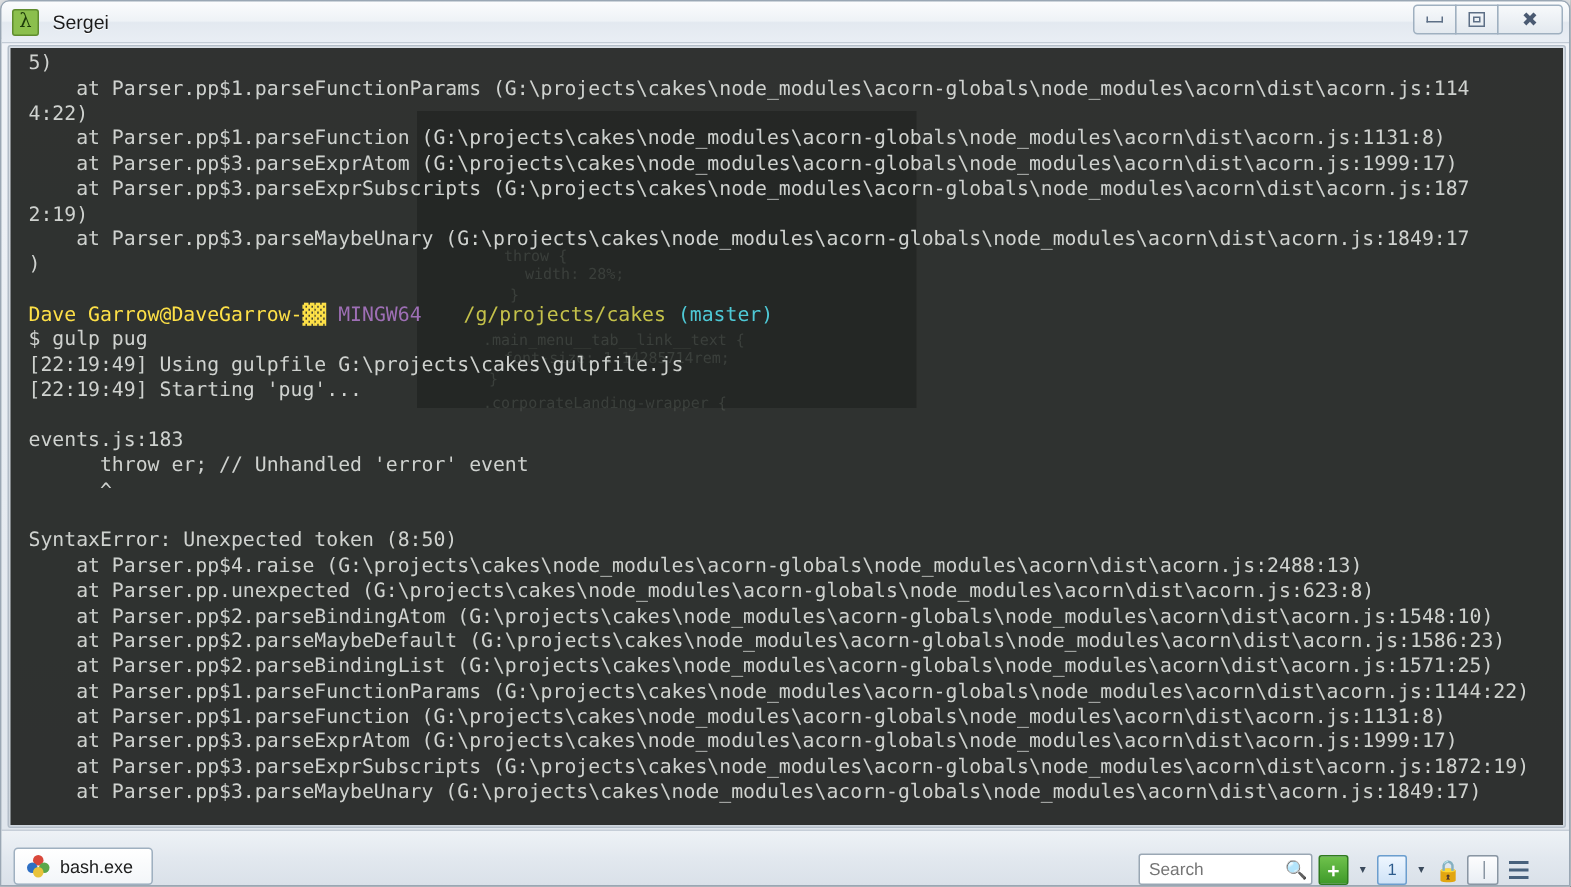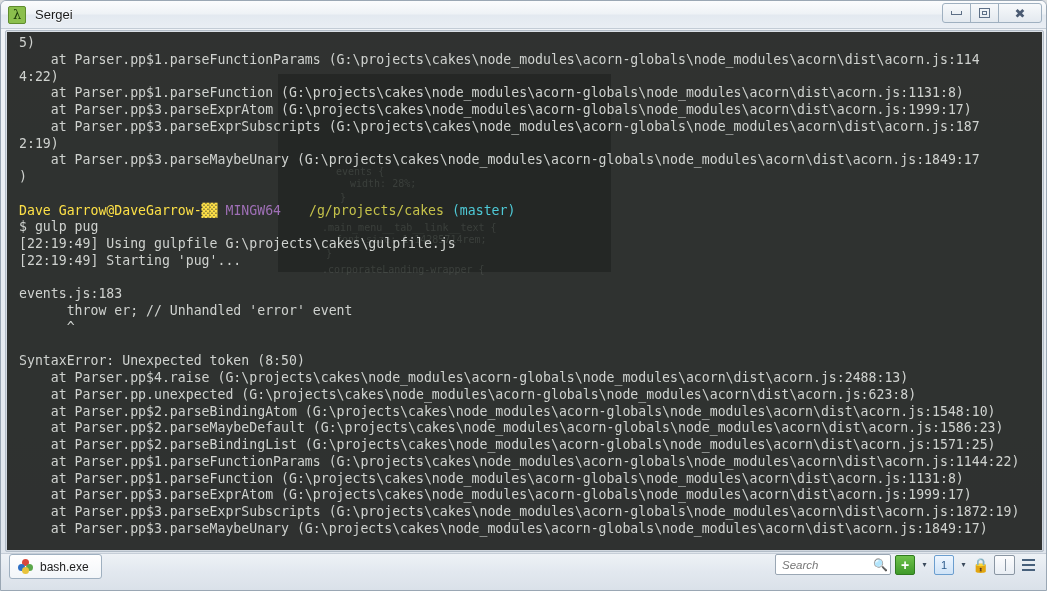--- a/index.html
+++ b/index.html
@@ -171,22 +171,22 @@
   .c-branch { color: #4ec9d6; }
 
   
   #statusbar {
     position: absolute;
     left: 0; right: 0; bottom: 0;
     height: 37px;
     background: linear-gradient(180deg, #eef2f6 0%, #e2e8ef 50%, #dae1e9 100%);
     border-top: 1px solid #c6ced8;
     display: flex;
-    align-items: flex-start;
-    padding: 0 8px 0 8px;
+    align-items: flex-end;
+    padding: 0 24px 0 8px;
   }
   #tabstrip { display: flex; align-items: center; }
   .tab {
     display: flex;
     align-items: center;
     gap: 7px;
     height: 25px;
     padding: 0 12px 0 8px;
     background: linear-gradient(180deg,#ffffff,#f3f6f9);
     border: 1px solid #9fb0c0;
@@ -226,21 +226,20 @@
     border-radius: 2px;
     display: flex;
     align-items: center;
     padding: 0 20px 0 6px;
   }
   #search-input {
     border: none;
     outline: none;
     width: 100%;
     font-size: 11.5px;
-    font-style: italic;
     color: #6d6d6d;
     font-family: "Liberation Sans", sans-serif;
     background: transparent;
   }
   #search-icon {
     position: absolute;
     right: 4px; top: 3px;
     width: 13px; height: 14px;
     color: #5a6472;
     font-size: 12px;
@@ -356,21 +355,21 @@
         </div>
       <div class="win-btn">
           <span class="glyph-close">✖</span>
         </div>
     </div>
   </div>
 
   <div id="term-wrap">
     <div id="terminal">
       <div id="ghost-editor">
-        <div class="ghost-code" style="left:58px; top:92px;">events {</div>
+        <div class="ghost-code" style="left:58px; top:92px;">throw {</div>
         <div class="ghost-code" style="left:72px; top:104px;">width: 28%;</div>
         <div class="ghost-code" style="left:62px; top:118px;">}</div>
         <div class="ghost-code" style="left:44px; top:148px;">.main_menu__tab__link__text {</div>
         <div class="ghost-code" style="left:58px; top:160px;">font-size: 1.14285714rem;</div>
         <div class="ghost-code" style="left:48px; top:174px;">}</div>
         <div class="ghost-code" style="left:44px; top:190px;">.corporateLanding-wrapper {</div>
       </div>
       <div id="term-text"><span class="ln">5)</span><span class="ln">    at Parser.pp$1.parseFunctionParams (G:\projects\cakes\node_modules\acorn-globals\node_modules\acorn\dist\acorn.js:114</span><span class="ln">4:22)</span><span class="ln">    at Parser.pp$1.parseFunction (G:\projects\cakes\node_modules\acorn-globals\node_modules\acorn\dist\acorn.js:1131:8)</span><span class="ln">    at Parser.pp$3.parseExprAtom (G:\projects\cakes\node_modules\acorn-globals\node_modules\acorn\dist\acorn.js:1999:17)</span><span class="ln">    at Parser.pp$3.parseExprSubscripts (G:\projects\cakes\node_modules\acorn-globals\node_modules\acorn\dist\acorn.js:187</span><span class="ln">2:19)</span><span class="ln">    at Parser.pp$3.parseMaybeUnary (G:\projects\cakes\node_modules\acorn-globals\node_modules\acorn\dist\acorn.js:1849:17</span><span class="ln">)</span><span class="ln"></span><span class="ln"><span class="c-user">Dave Garrow@DaveGarrow-▓▓</span> <span class="c-mingw">MINGW64</span> <span class="c-path">/g/projects/cakes</span> <span class="c-branch">(master)</span></span><span class="ln">$ gulp pug</span><span class="ln">[22:19:49] Using gulpfile G:\projects\cakes\gulpfile.js</span><span class="ln">[22:19:49] Starting 'pug'...</span><span class="ln"></span><span class="ln">events.js:183</span><span class="ln">      throw er; // Unhandled 'error' event</span><span class="ln">      ^</span><span class="ln"></span><span class="ln">SyntaxError: Unexpected token (8:50)</span><span class="ln">    at Parser.pp$4.raise (G:\projects\cakes\node_modules\acorn-globals\node_modules\acorn\dist\acorn.js:2488:13)</span><span class="ln">    at Parser.pp.unexpected (G:\projects\cakes\node_modules\acorn-globals\node_modules\acorn\dist\acorn.js:623:8)</span><span class="ln">    at Parser.pp$2.parseBindingAtom (G:\projects\cakes\node_modules\acorn-globals\node_modules\acorn\dist\acorn.js:1548:10)</span><span class="ln">    at Parser.pp$2.parseMaybeDefault (G:\projects\cakes\node_modules\acorn-globals\node_modules\acorn\dist\acorn.js:1586:23)</span><span class="ln">    at Parser.pp$2.parseBindingList (G:\projects\cakes\node_modules\acorn-globals\node_modules\acorn\dist\acorn.js:1571:25)</span><span class="ln">    at Parser.pp$1.parseFunctionParams (G:\projects\cakes\node_modules\acorn-globals\node_modules\acorn\dist\acorn.js:1144:22)</span><span class="ln">    at Parser.pp$1.parseFunction (G:\projects\cakes\node_modules\acorn-globals\node_modules\acorn\dist\acorn.js:1131:8)</span><span class="ln">    at Parser.pp$3.parseExprAtom (G:\projects\cakes\node_modules\acorn-globals\node_modules\acorn\dist\acorn.js:1999:17)</span><span class="ln">    at Parser.pp$3.parseExprSubscripts (G:\projects\cakes\node_modules\acorn-globals\node_modules\acorn\dist\acorn.js:1872:19)</span><span class="ln">    at Parser.pp$3.parseMaybeUnary (G:\projects\cakes\node_modules\acorn-globals\node_modules\acorn\dist\acorn.js:1849:17)</span><span class="ln"></span></div>
     </div>
   </div>

